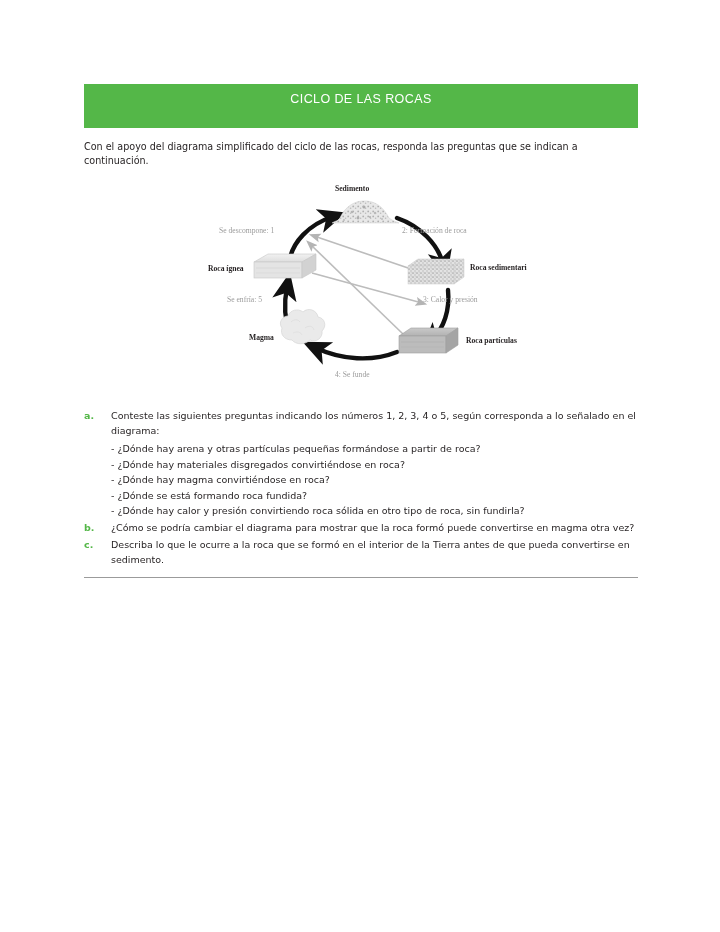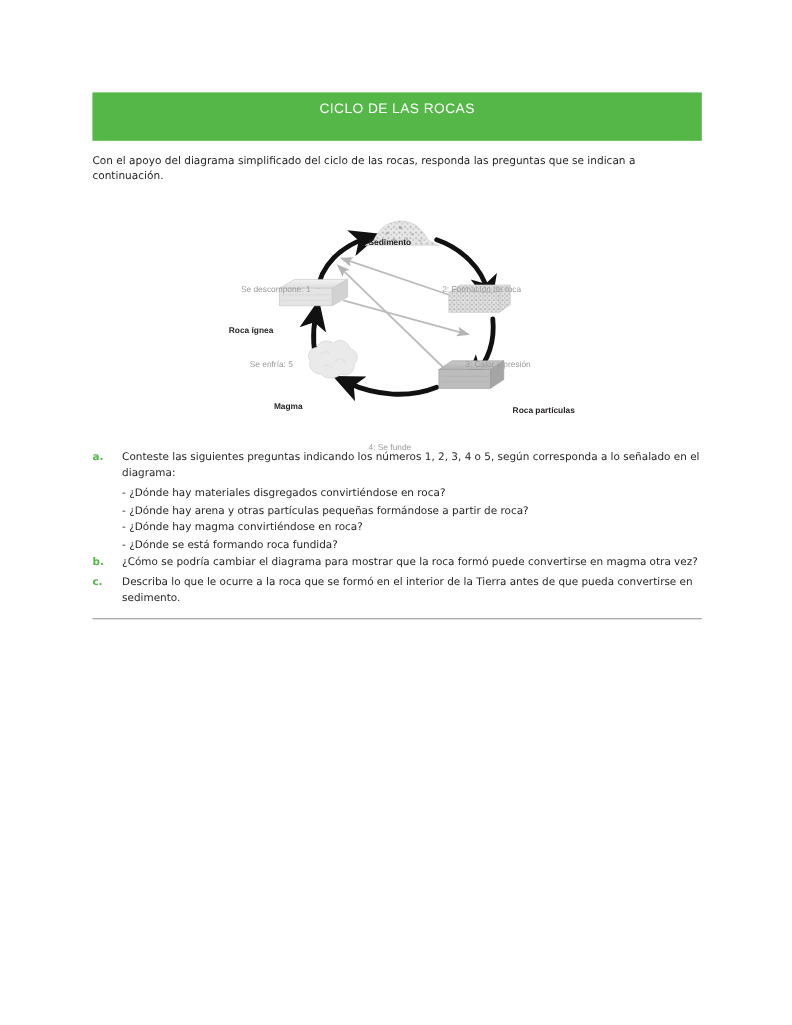--- a/index.html
+++ b/index.html
@@ -58,23 +58,22 @@
   .diagram {
     position: absolute;
     left: 108px;
     top: 0;
     width: 350px;
     height: 210px;
   }
   .dlabel {
     position: absolute;
     font-size: 7.6px;
-    font-family: Liberation Sans, sans-serif;
+    font-family: Liberation Serif, serif;
     white-space: nowrap;
-    margin-top: 32px;
   }
   .dlabel.bold { font-weight: bold; color: #231f20; }
   .dlabel.gray { color: #9b9b9b; }
 
   .clip-sed {
     position: absolute;
     overflow: hidden;
   }
 
   
@@ -263,24 +262,25 @@
       </div>
     </div>
 
     <div class="questions">
 
       <div class="qrow">
         <div class="qmark">a.</div>
         <div class="qtext">Conteste las siguientes preguntas indicando los números 1, 2, 3, 4 o 5, según corresponda a lo señalado en el diagrama:</div>
       </div>
       <div class="sub">
+        <div class="subrow">- ¿Dónde hay arena y otras partículas pequeñas formándose a partir de roca?</div>
         <div class="subrow">- ¿Dónde hay materiales disgregados convirtiéndose en roca?</div>
-        <div class="subrow">- ¿Dónde hay arena y otras partículas pequeñas formándose a partir de roca?</div>
         <div class="subrow">- ¿Dónde hay magma convirtiéndose en roca?</div>
         <div class="subrow">- ¿Dónde se está formando roca fundida?</div>
+        <div class="subrow">- ¿Dónde hay calor y presión convirtiendo roca sólida en otro tipo de roca, sin fundirla?</div>
       </div>
 
       <div class="qrow" style="margin-top:2px;">
         <div class="qmark">b.</div>
         <div class="qtext">¿Cómo se podría cambiar el diagrama para mostrar que la roca formó puede convertirse en magma otra vez?</div>
       </div>
 
       <div class="qrow">
         <div class="qmark">c.</div>
         <div class="qtext">Describa lo que le ocurre a la roca que se formó en el interior de la Tierra antes de que pueda convertirse en sedimento.</div>

